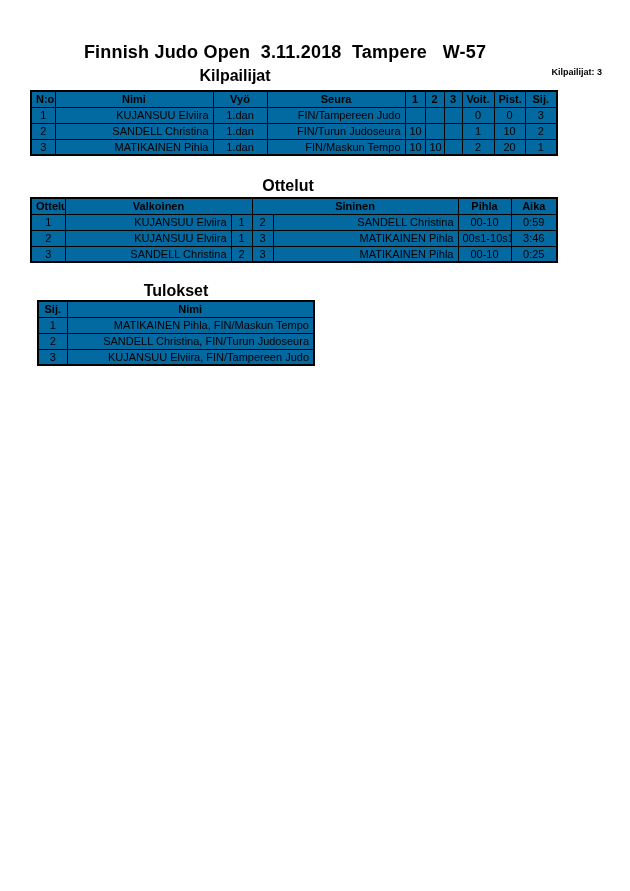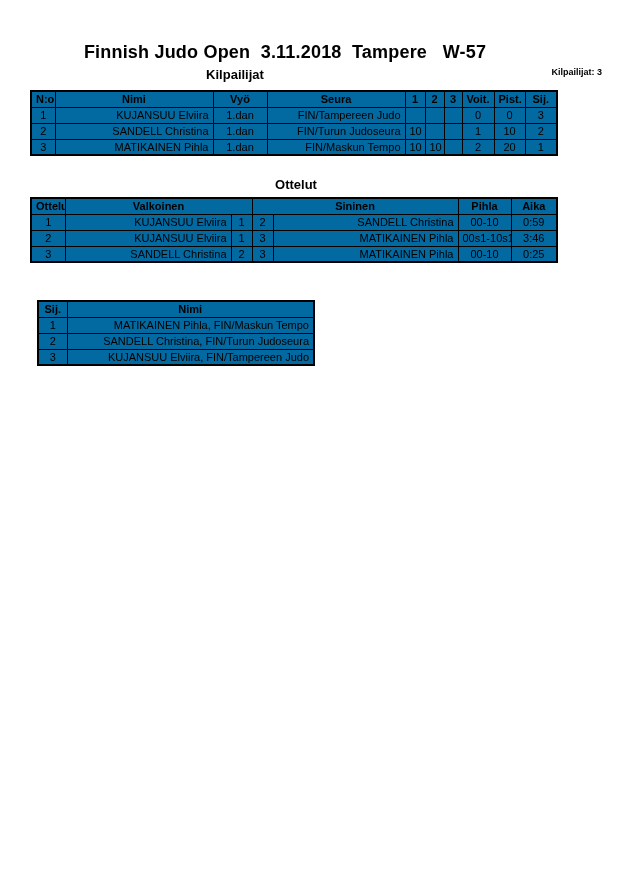--- a/index.html
+++ b/index.html
@@ -12,24 +12,24 @@
   }
   .page { position: relative; width: 630px; height: 891px; overflow: hidden; background: #ffffff; }
 
   .doc-title {
     position: absolute; top: 42px; left: 0; width: 570px;
     text-align: center; font-size: 18px; font-weight: bold;
     white-space: pre; letter-spacing: 0.2px;
   }
 
   .section-label {
-    position: absolute; font-size: 13px; font-weight: bold; text-align: center;
+    position: absolute; font-size: 16px; font-weight: bold; text-align: center;
   }
   #lbl-kilpailijat { top: 67px; left: 30px; width: 410px; }
-  #lbl-ottelut    { top: 177px; left: 32px; width: 528px; }
+  #lbl-ottelut    { top: 177px; left: 24px; width: 528px; }
   #lbl-tulokset   { top: 282px; left: 37px; width: 278px; }
 
   .count-label {
     position: absolute; top: 67px; right: 28px;
     font-size: 9px; font-weight: bold;
   }
 
   table.tbl {
     position: absolute;
     border-collapse: collapse;
@@ -177,20 +177,21 @@
         <td class="l">SANDELL Christina</td>
         <td class="c">2</td>
         <td class="c">3</td>
         <td class="l">MATIKAINEN Pihla</td>
         <td class="c">00-10</td>
         <td class="c">0:25</td>
       </tr>
     </tbody>
   </table>
 
+  <div class="section-label" id="lbl-tulokset">Tulokset</div>
 
   <table class="tbl" id="tbl-results">
     <colgroup>
       <col style="width:29px">
         <col>
     </colgroup>
     <thead>
       <tr>
         <th>Sij.</th>
         <th>Nimi</th>

